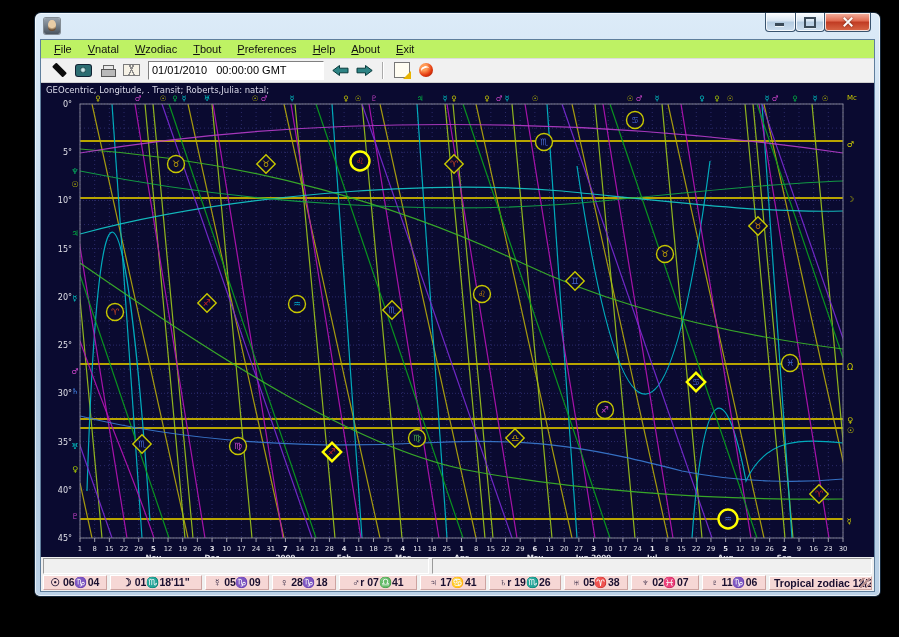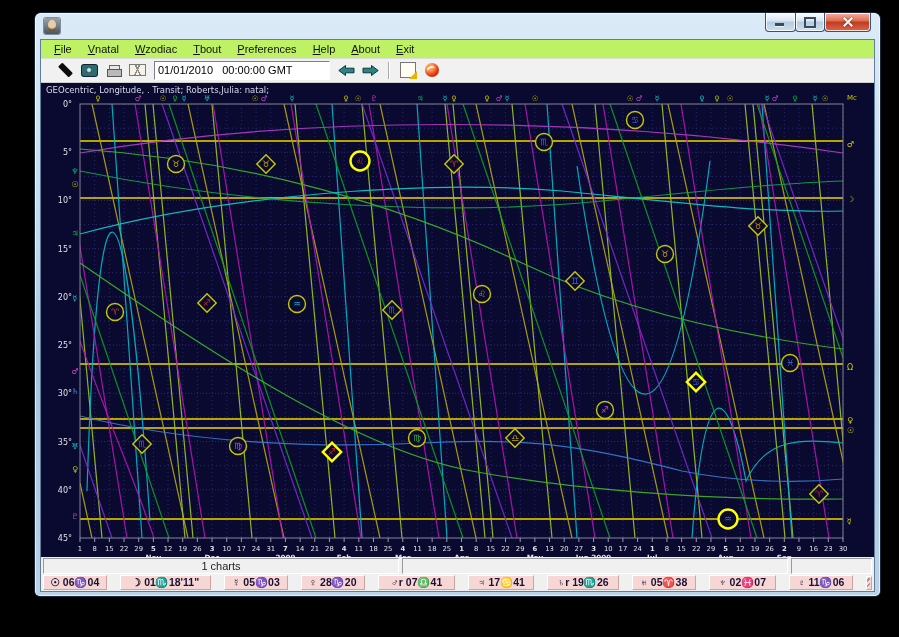--- a/index.html
+++ b/index.html
@@ -22,21 +22,21 @@
   .gmax{position:absolute;left:8px;top:4px;width:8px;height:7px;border:2px solid #3a4a58;box-shadow:0 1px 0 rgba(255,255,255,.5);}
   .gx1,.gx2{position:absolute;left:17px;top:8px;width:12px;height:2px;background:#fff;box-shadow:0 0 2px rgba(0,0,0,.5);}
   .gx1{transform:rotate(45deg);} .gx2{transform:rotate(-45deg);}
   #client{position:absolute;left:5px;right:5px;top:26px;bottom:4px;background:#f0f0f0;
     border:1px solid #5f7e9c;display:flex;flex-direction:column;overflow:hidden;}
   #menubar{height:19px;background:#bef264;border-bottom:1px solid #dcdcdc;display:flex;align-items:center;
     padding-left:5px;font-size:11px;color:#111;}
   .mitem{padding:2px 8px;cursor:default;}
   .mitem .u{text-decoration:underline;}
   #toolbar{height:24px;background:#f1f1f1;border-bottom:1px solid #cfcfcf;display:flex;align-items:center;
-    padding-left:14px;gap:3px;}
+    padding-left:8px;gap:3px;}
   .tbtn{width:21px;height:20px;display:flex;align-items:center;justify-content:center;}
   .nib{width:15px;height:6px;background:#0c0c0c;transform:rotate(45deg);border-radius:1px;}
   .cam{width:15px;height:11px;background:#2c6d72;border-radius:2px;position:relative;box-shadow:0 0 0 1px #123;}
   .cam::after{content:"";position:absolute;left:4px;top:2px;width:6px;height:6px;border-radius:50%;
     background:radial-gradient(#cfe8ea 0 30%,#1d4a4e 70%);}
   .prn{width:14px;height:11px;position:relative;}
   .prn::before{content:"";position:absolute;left:2px;top:0;width:9px;height:4px;background:#e8e8e8;border:1px solid #666;}
   .prn::after{content:"";position:absolute;left:0;top:4px;width:13px;height:6px;background:#b9b9b9;border:1px solid #555;}
   .env{width:15px;height:10px;background:#f6f2e6;border:1px solid #7a7a7a;position:relative;}
   .env::after{content:"";position:absolute;inset:0;
@@ -48,21 +48,21 @@
   .wiz{width:14px;height:14px;background:#fffdf2;border:1px solid #777;position:relative;}
   .wiz::after{content:"";position:absolute;right:-2px;bottom:-2px;width:0;height:0;
     border-left:8px solid transparent;border-bottom:8px solid #e8b400;}
   .ball{width:14px;height:14px;border-radius:50%;background:radial-gradient(circle at 35% 30%,#ff9a55 0 25%,#e33a10 60%,#8c1200);position:relative;}
   .ball::after{content:"";position:absolute;left:2px;top:3px;width:9px;height:7px;border-top:2px solid #fff;
     border-radius:50%;transform:rotate(-20deg);}
   #chartpanel{flex:1;background:#1d4ed8;position:relative;}
   #chartpanel svg{display:block;width:100%;height:100%;}
   #status1{height:17px;background:#f0f0f0;display:flex;align-items:stretch;padding:1px 2px 0 2px;gap:3px;font-size:11px;color:#222;}
   .spanel{border:1px solid;border-color:#9a9a9a #fff #fff #9a9a9a;display:flex;align-items:center;justify-content:center;}
-  #status2{height:16px;background:#f0f0f0;display:flex;align-items:flex-end;padding:1px 2px;gap:13px;
+  #status2{height:16px;background:#f0f0f0;display:flex;align-items:flex-end;padding:1px 2px;gap:3px;
     font-size:10.5px;font-weight:bold;color:#1a1030;}
   .ppanel{background:#f6d7d5;border:1px solid;border-color:#fff #cda3a0 #cda3a0 #fff;
     display:flex;align-items:center;justify-content:center;white-space:nowrap;overflow:hidden;}
   .ppanel.footer{justify-content:flex-start;padding-left:4px;font-weight:bold;flex:1;position:relative;}
   .grip{position:absolute;right:1px;bottom:1px;width:10px;height:10px;
     background:repeating-linear-gradient(135deg,transparent 0 2px,#b89090 2px 4px);}
 </style>
 </head>
 <body>
 
@@ -491,31 +491,28 @@
           <text x="400.8076923076923" y="559" fill="#e0e0e8" font-size="7.2" font-weight="bold" text-anchor="middle" font-family="DejaVu Sans,sans-serif">Mar</text>
           <text x="459.5" y="559" fill="#e0e0e8" font-size="7.2" font-weight="bold" text-anchor="middle" font-family="DejaVu Sans,sans-serif">Apr</text>
           <text x="532.8653846153846" y="559" fill="#e0e0e8" font-size="7.2" font-weight="bold" text-anchor="middle" font-family="DejaVu Sans,sans-serif">May</text>
           <text x="591.5576923076923" y="559" fill="#e0e0e8" font-size="7.2" font-weight="bold" text-anchor="middle" font-family="DejaVu Sans,sans-serif">Jun 2009</text>
           <text x="650.25" y="559" fill="#e0e0e8" font-size="7.2" font-weight="bold" text-anchor="middle" font-family="DejaVu Sans,sans-serif">Jul</text>
           <text x="723.6153846153846" y="559" fill="#e0e0e8" font-size="7.2" font-weight="bold" text-anchor="middle" font-family="DejaVu Sans,sans-serif">Aug</text>
           <text x="782.3076923076923" y="559" fill="#e0e0e8" font-size="7.2" font-weight="bold" text-anchor="middle" font-family="DejaVu Sans,sans-serif">Sep</text>
         </svg>
       </div>
     <div id="status1">
-      <span class="spanel" style="width:354px">
-          <span>1 charts</span>
-        </span>
       <span class="spanel" style="width:384px"></span>
       <span class="spanel" style="flex:1"></span>
     </div>
     <div id="status2">
       <span class="ppanel" style="width:62px">☉ 06♑04</span>
       <span class="ppanel" style="width:90px">☽ 01♏18'11"</span>
-      <span class="ppanel" style="width:62px">☿ 05♑03</span>
-      <span class="ppanel" style="width:62px">♀ 28♑20</span>
+      <span class="ppanel" style="width:62px">☿ 05♑09</span>
+      <span class="ppanel" style="width:62px">♀ 28♑18</span>
       <span class="ppanel" style="width:76px">♂r 07♎41</span>
       <span class="ppanel" style="width:64px">♃ 17♋41</span>
       <span class="ppanel" style="width:70px">♄r 19♏26</span>
       <span class="ppanel" style="width:62px">♅ 05♈38</span>
       <span class="ppanel" style="width:66px">♆ 02♓07</span>
       <span class="ppanel" style="width:62px">♇ 11♑06</span>
       <span class="ppanel footer">
         <span>Tropical zodiac 12/27/2013 16:17:28 GM</span>
         <span class="grip"></span>
       </span>

